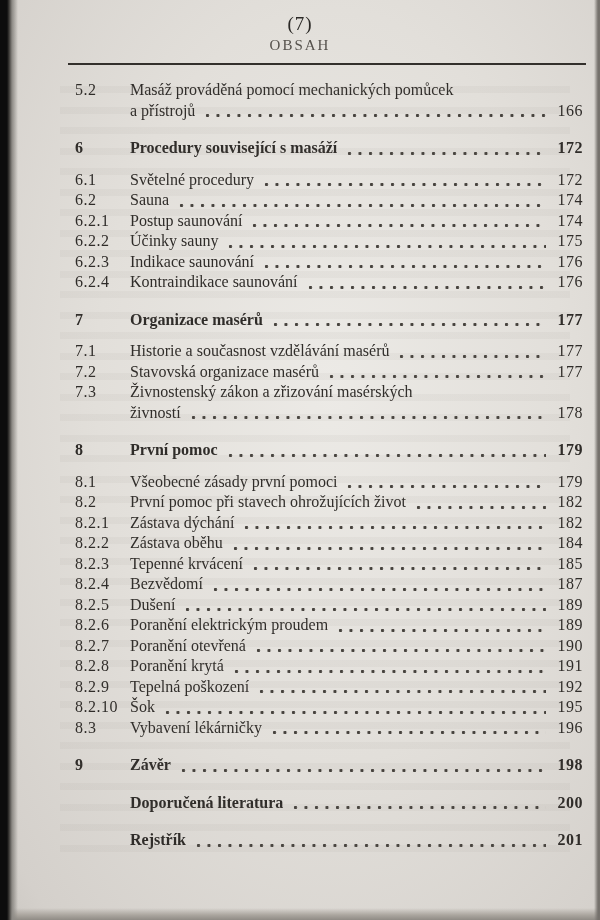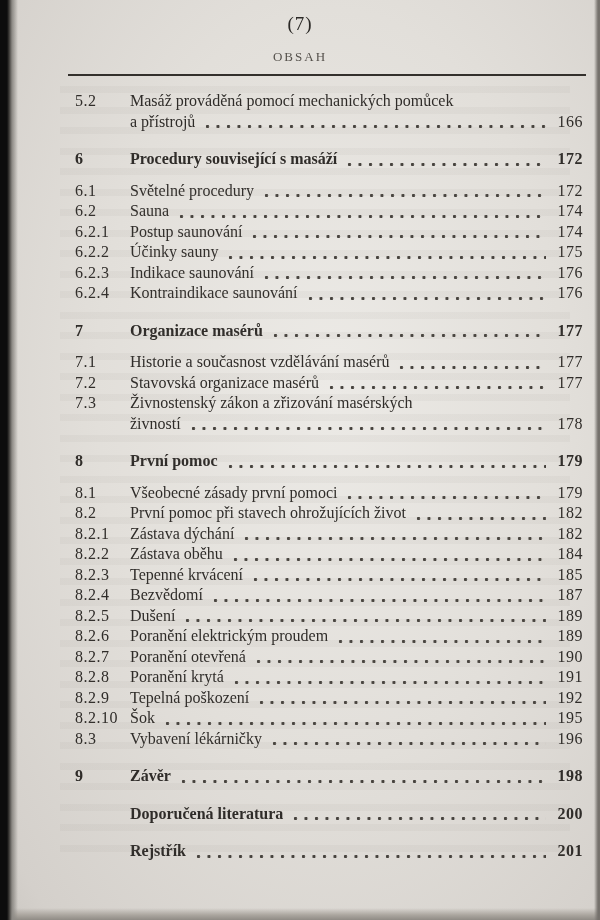--- a/index.html
+++ b/index.html
@@ -48,24 +48,24 @@
   }
   .folio {
     text-align: center;
     padding-top: 13px;
     font-size: 19px;
     letter-spacing: 1px;
     color: #2b2926;
   }
   .running-head {
     text-align: center;
-    font-size: 13px;
+    font-size: 15px;
     letter-spacing: 2px;
     color: #55514c;
-    margin-top: 14px;
+    margin-top: 2px;
   }
   .rule {
     border: none;
     border-top: 2px solid #33302c;
     margin: 9px 14px 0 68px;
   }
   .toc {
     margin-top: 15px;
     padding-left: 75px;
     padding-right: 17px;

